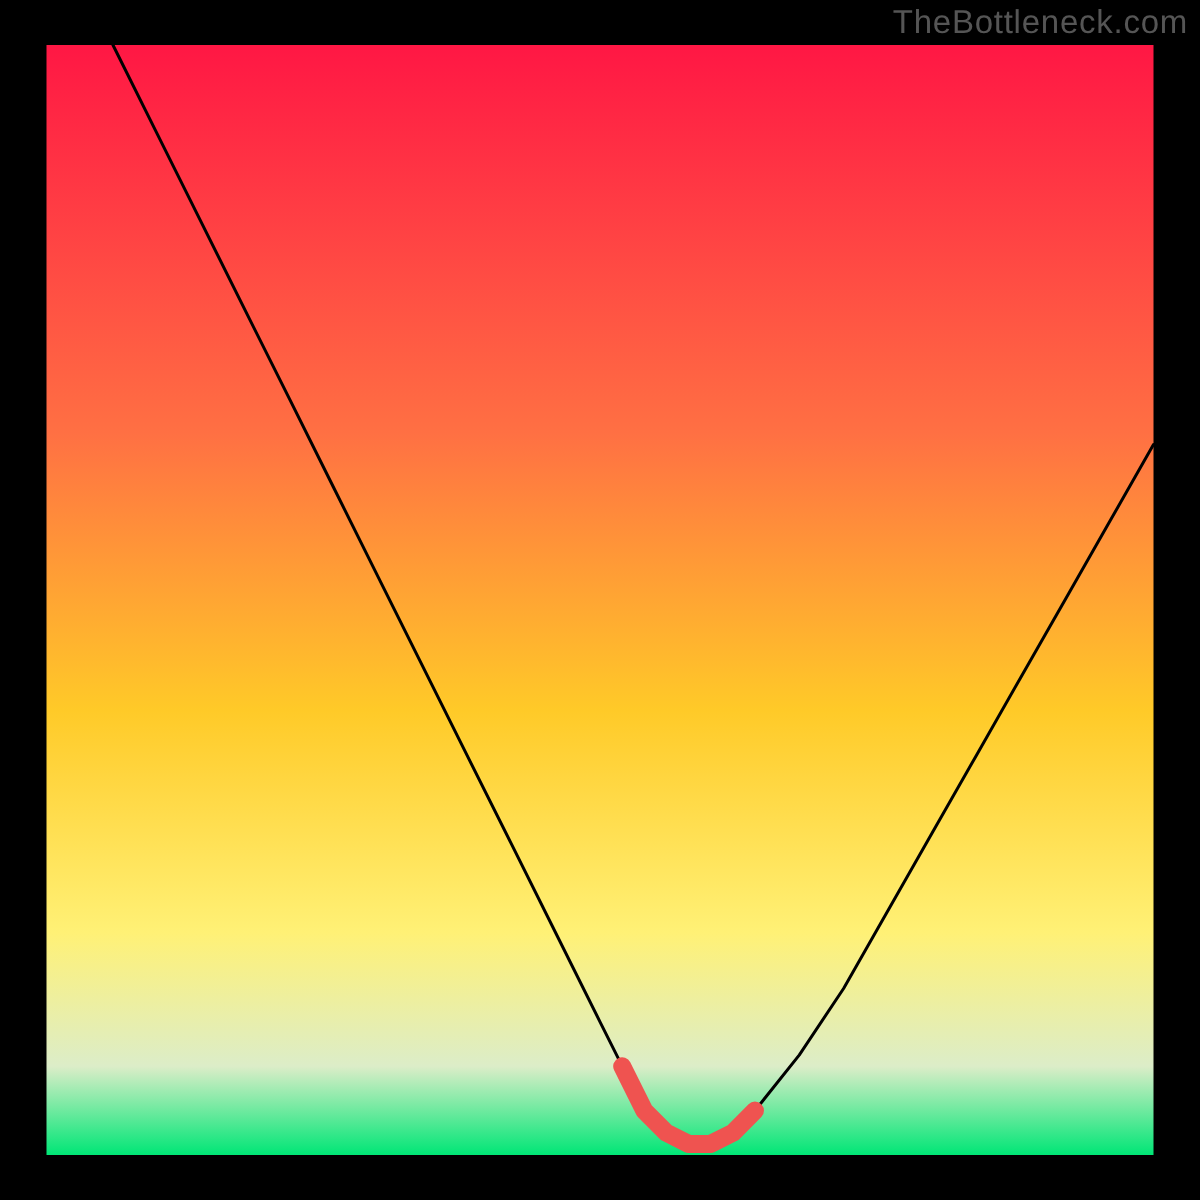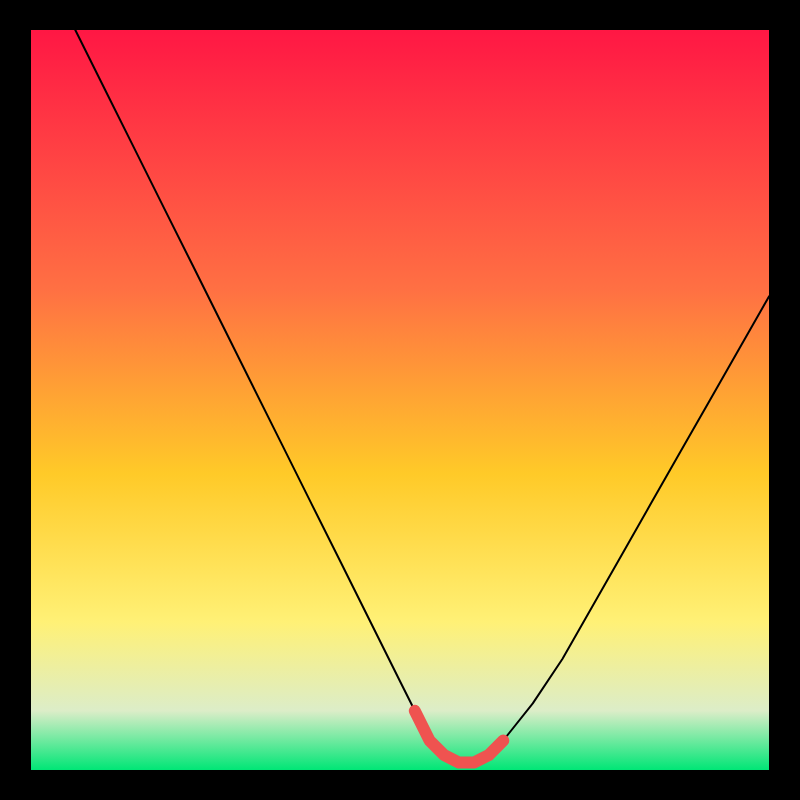--- a/index.html
+++ b/index.html
@@ -32,20 +32,21 @@
     top: 0;
     width: 800px;
     height: 800px;
   }
 </style>
 </head>
 <body>
 
 <div class="frame">
 
+  <div class="watermark">TheBottleneck.com</div>
 
   <svg class="plot" viewBox="0 0 800 800">
     <defs>
       <linearGradient id="bgGrad" x1="0" y1="0" x2="0" y2="1">
         <stop id="g0" offset="0%" stop-color="#ff1744"></stop>
         <stop id="g1" offset="35%" stop-color="#ff7043"></stop>
         <stop id="g2" offset="60%" stop-color="#ffca28"></stop>
         <stop id="g3" offset="80%" stop-color="#fff176"></stop>
         <stop id="g4" offset="92%" stop-color="#dcedc8"></stop>
         <stop id="g5" offset="100%" stop-color="#00e676"></stop>

